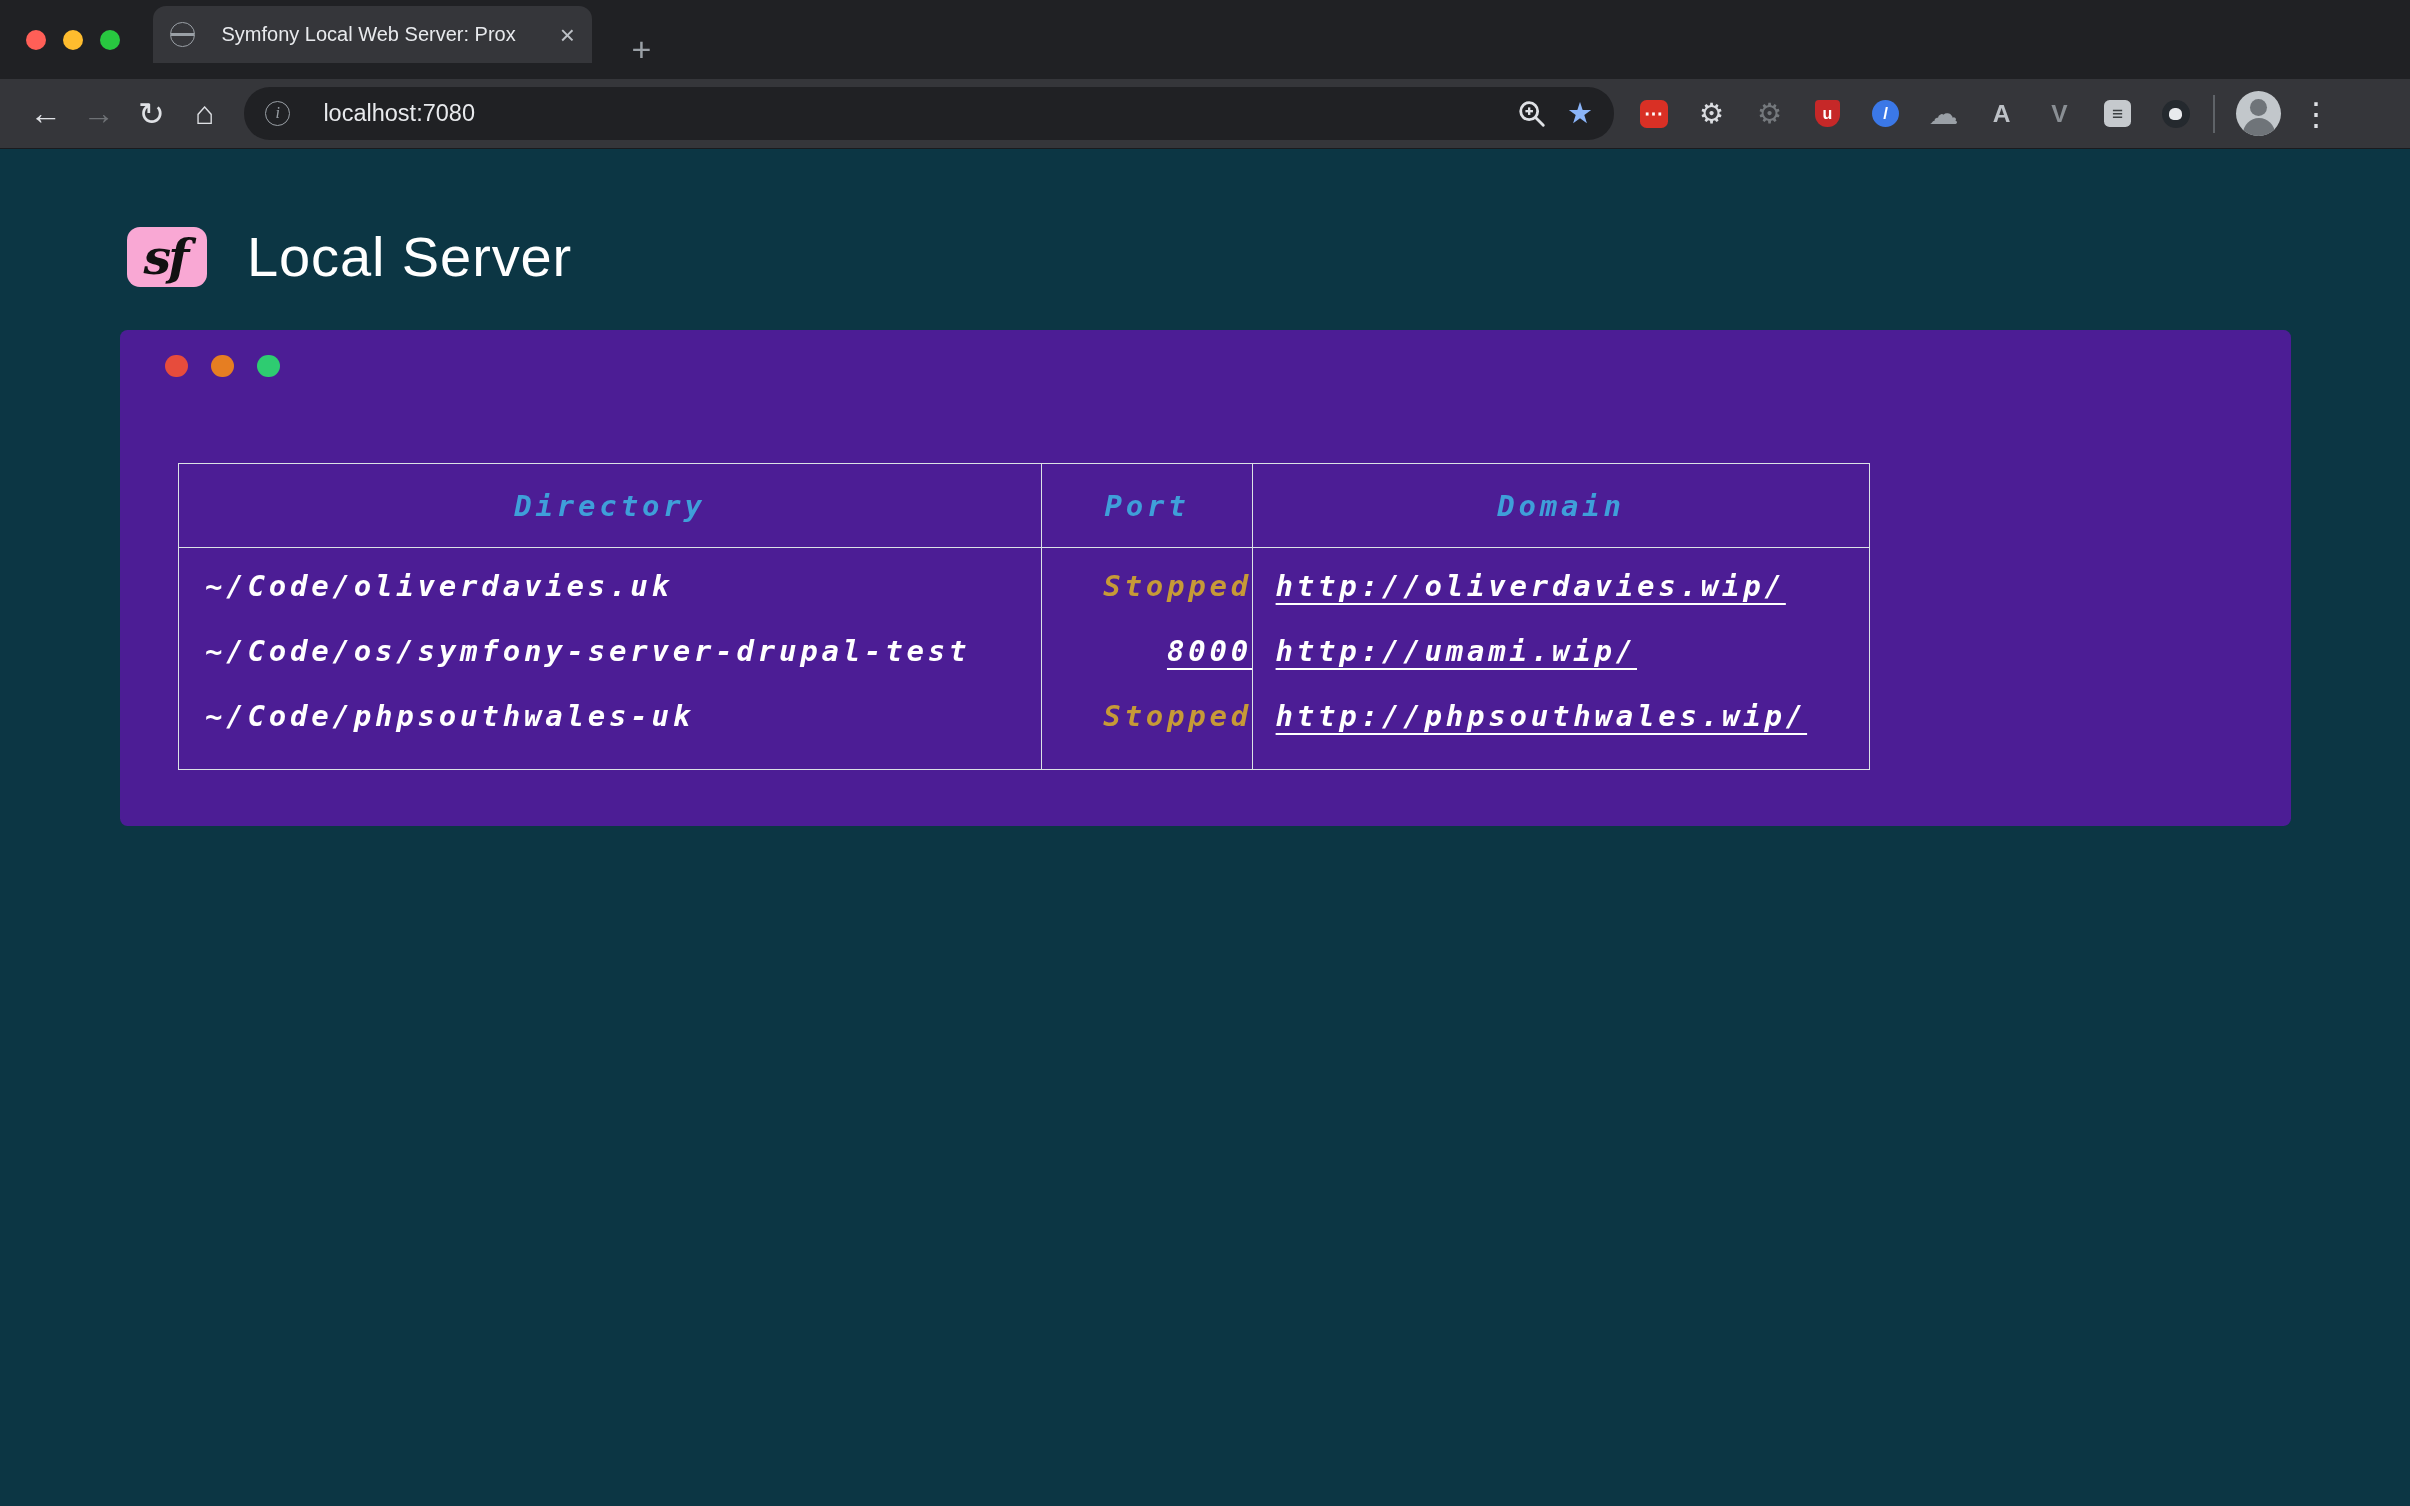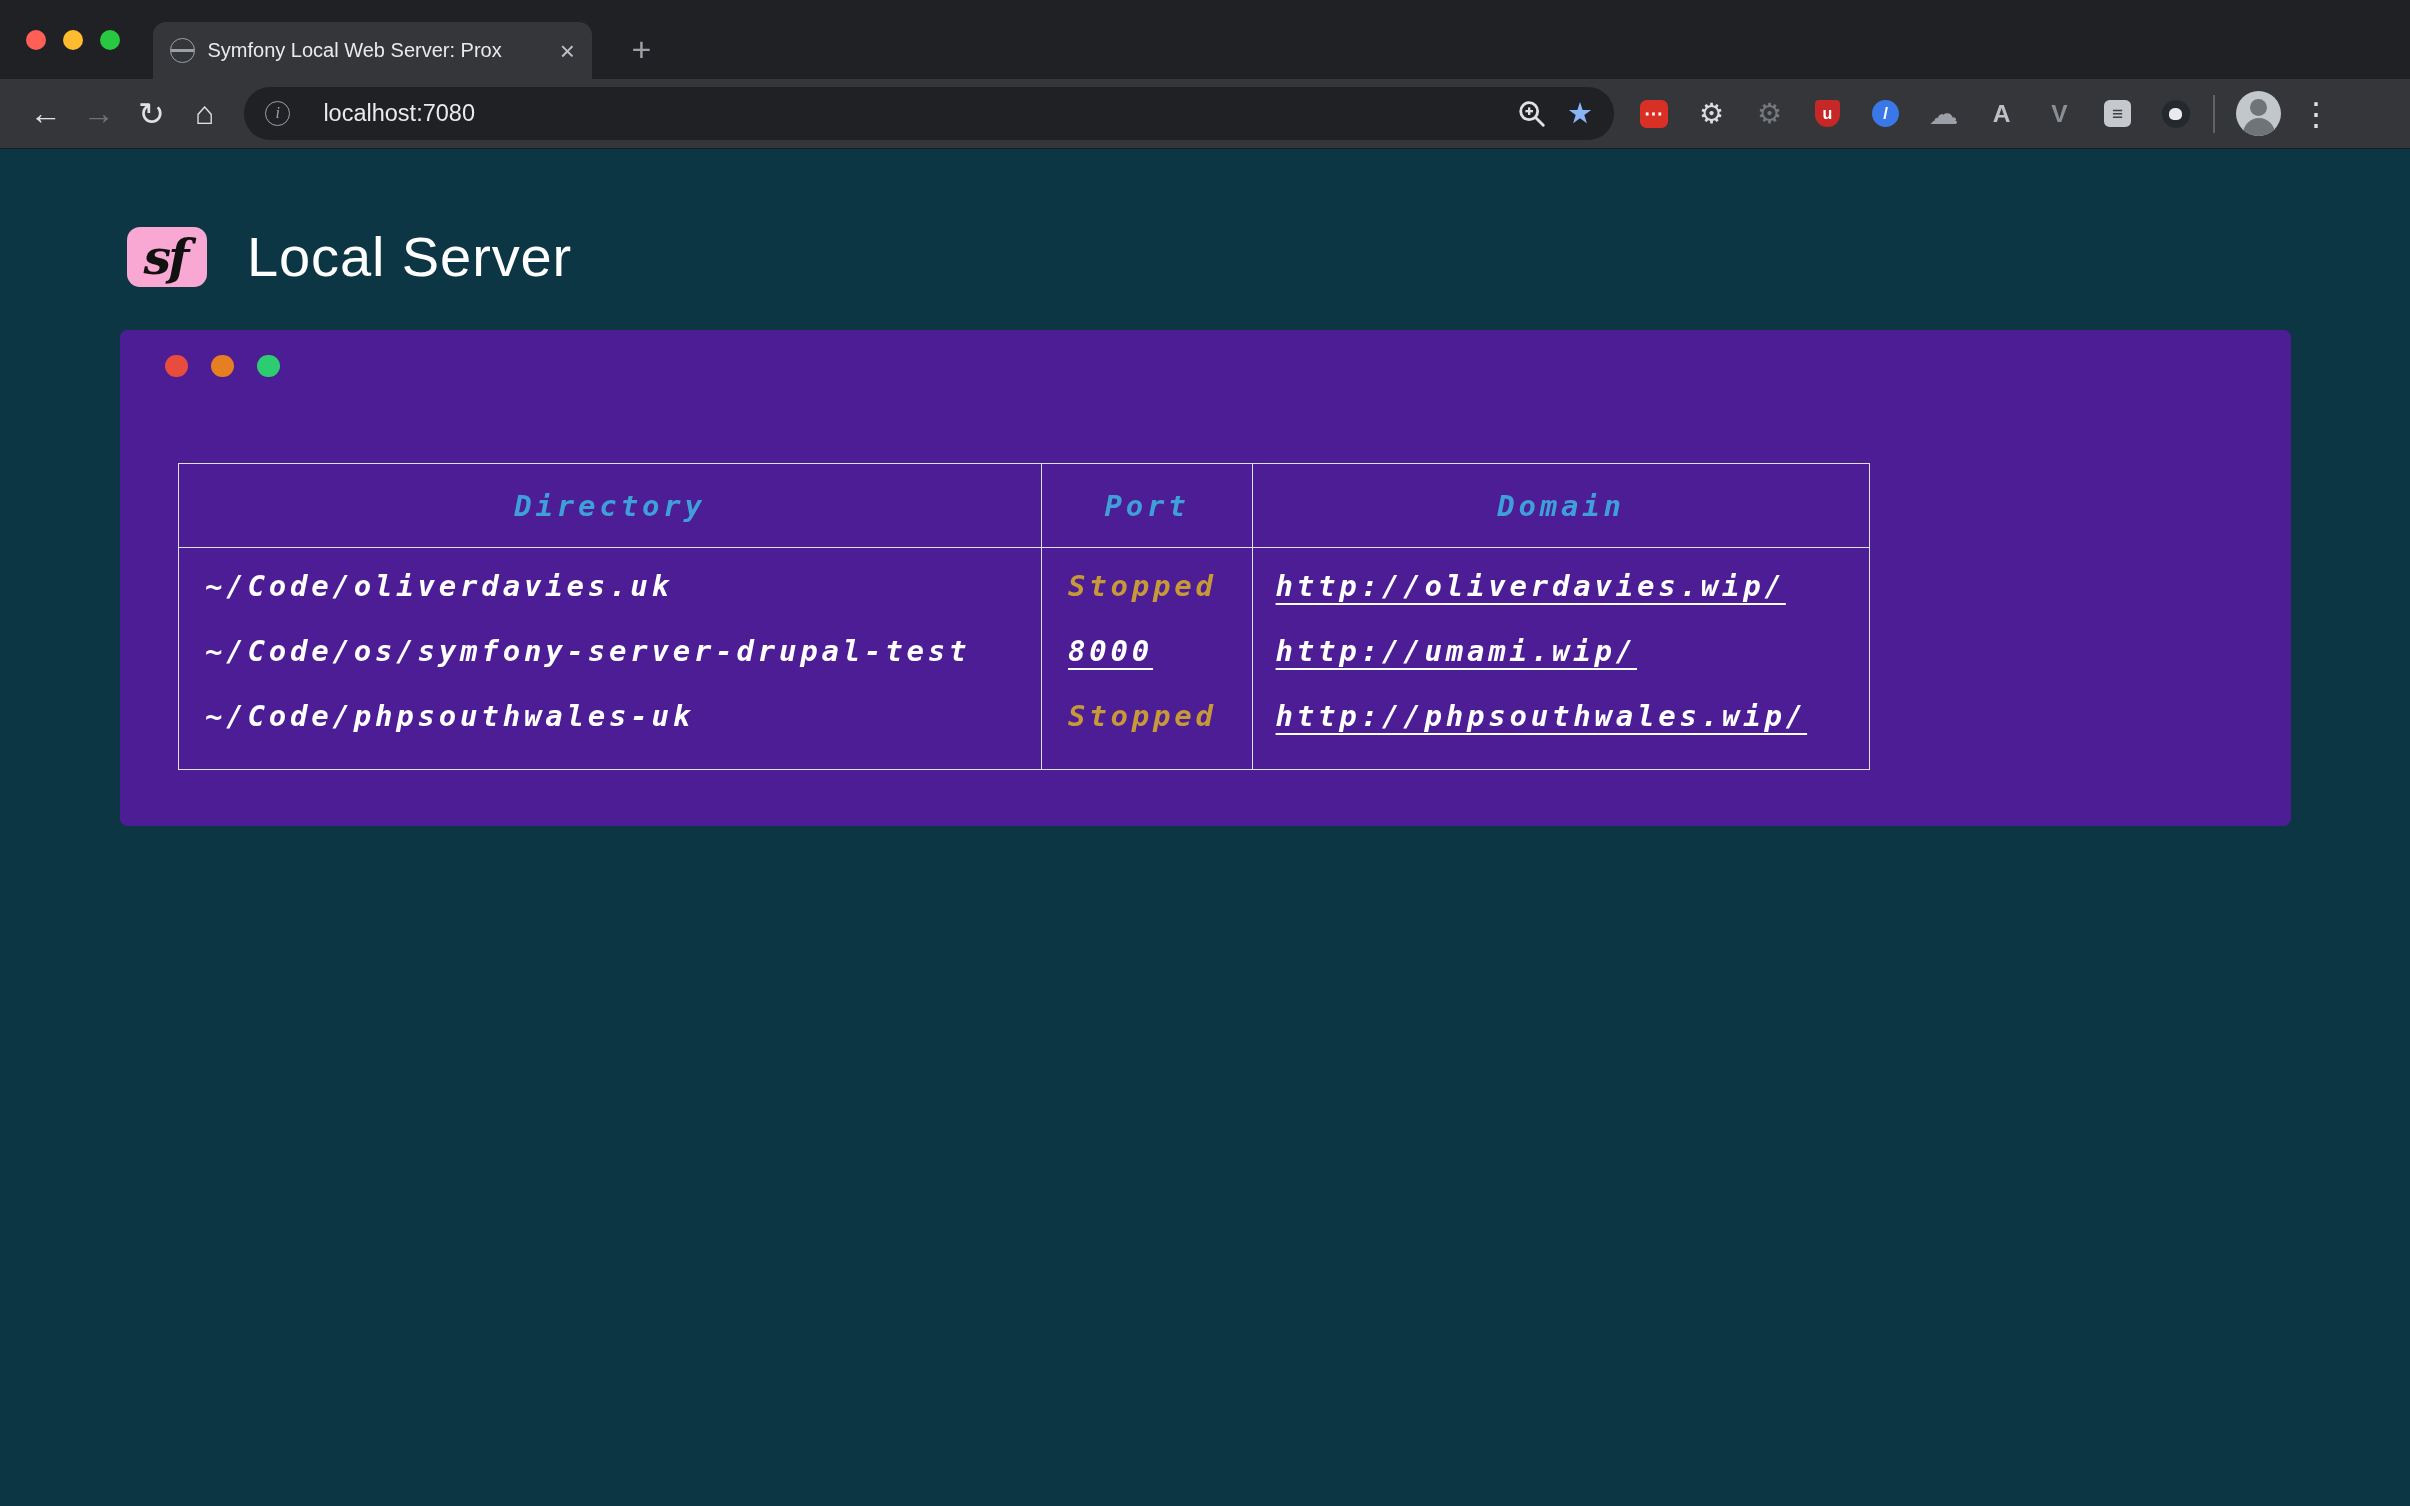--- a/index.html
+++ b/index.html
@@ -10,23 +10,23 @@
   .tabstrip {
     position: relative; height: 79px; background: #202124;
   }
   .traffic-lights { position: absolute; left: 26px; top: 30px; display: flex; gap: 17px; }
   .tl { width: 20px; height: 20px; border-radius: 50%; }
   .tl.red { background: #ff5f57; }
   .tl.yellow { background: #febc2e; }
   .tl.green { background: #28c840; }
 
   .tab {
-    position: absolute; left: 153px; bottom: 0; width: 439px; height: 57px;
+    position: absolute; left: 153px; bottom: 16px; width: 439px; height: 57px;
     background: #35363a; border-radius: 13px 13px 0 0;
-    display: flex; align-items: center; padding: 0 17px;
+    display: flex; align-items: center; padding: 0 17px; gap: 14px;
   }
   .favicon {
     width: 24.5px; height: 24.5px; border: 1.9px solid #9aa0a6; border-radius: 50%;
     background: linear-gradient(to bottom, transparent 44%, #9aa0a6 44%, #9aa0a6 56%, transparent 56%);
     flex: none;
   }
   .tab-title {
     color: #e8eaed; font-size: 20px; margin: 0 13px; flex: 1;
     white-space: nowrap; overflow: hidden;
   }
@@ -138,21 +138,21 @@
   }
   .servers th {
     border: 1.9px solid #dbe2e5; color: #3f9fd9; font-weight: bold;
     text-align: center; padding: 24.5px 0;
   }
   .servers td {
     border-left: 1.9px solid #dbe2e5; border-right: 1.9px solid #dbe2e5;
     color: #ffffff; line-height: 1.2; padding: 15px 0;
   }
   .servers td.dir { padding-left: 26px; }
-  .servers td.port { padding-left: 26px; }
+  .servers td.port { padding-left: 26px; text-align: right; }
   .servers td.domain { padding-left: 22.6px; margin-left: 34px; }
   .servers tbody tr:first-child td { padding-top: 21px; }
   .servers tbody tr:last-child td { padding-bottom: 36px; }
   .stopped { color: #c79a37; }
   a.link {
     color: #ffffff; text-decoration: underline; text-decoration-thickness: 1.9px;
     text-underline-offset: 6.6px; cursor: pointer;
   }
 </style>
 </head>

